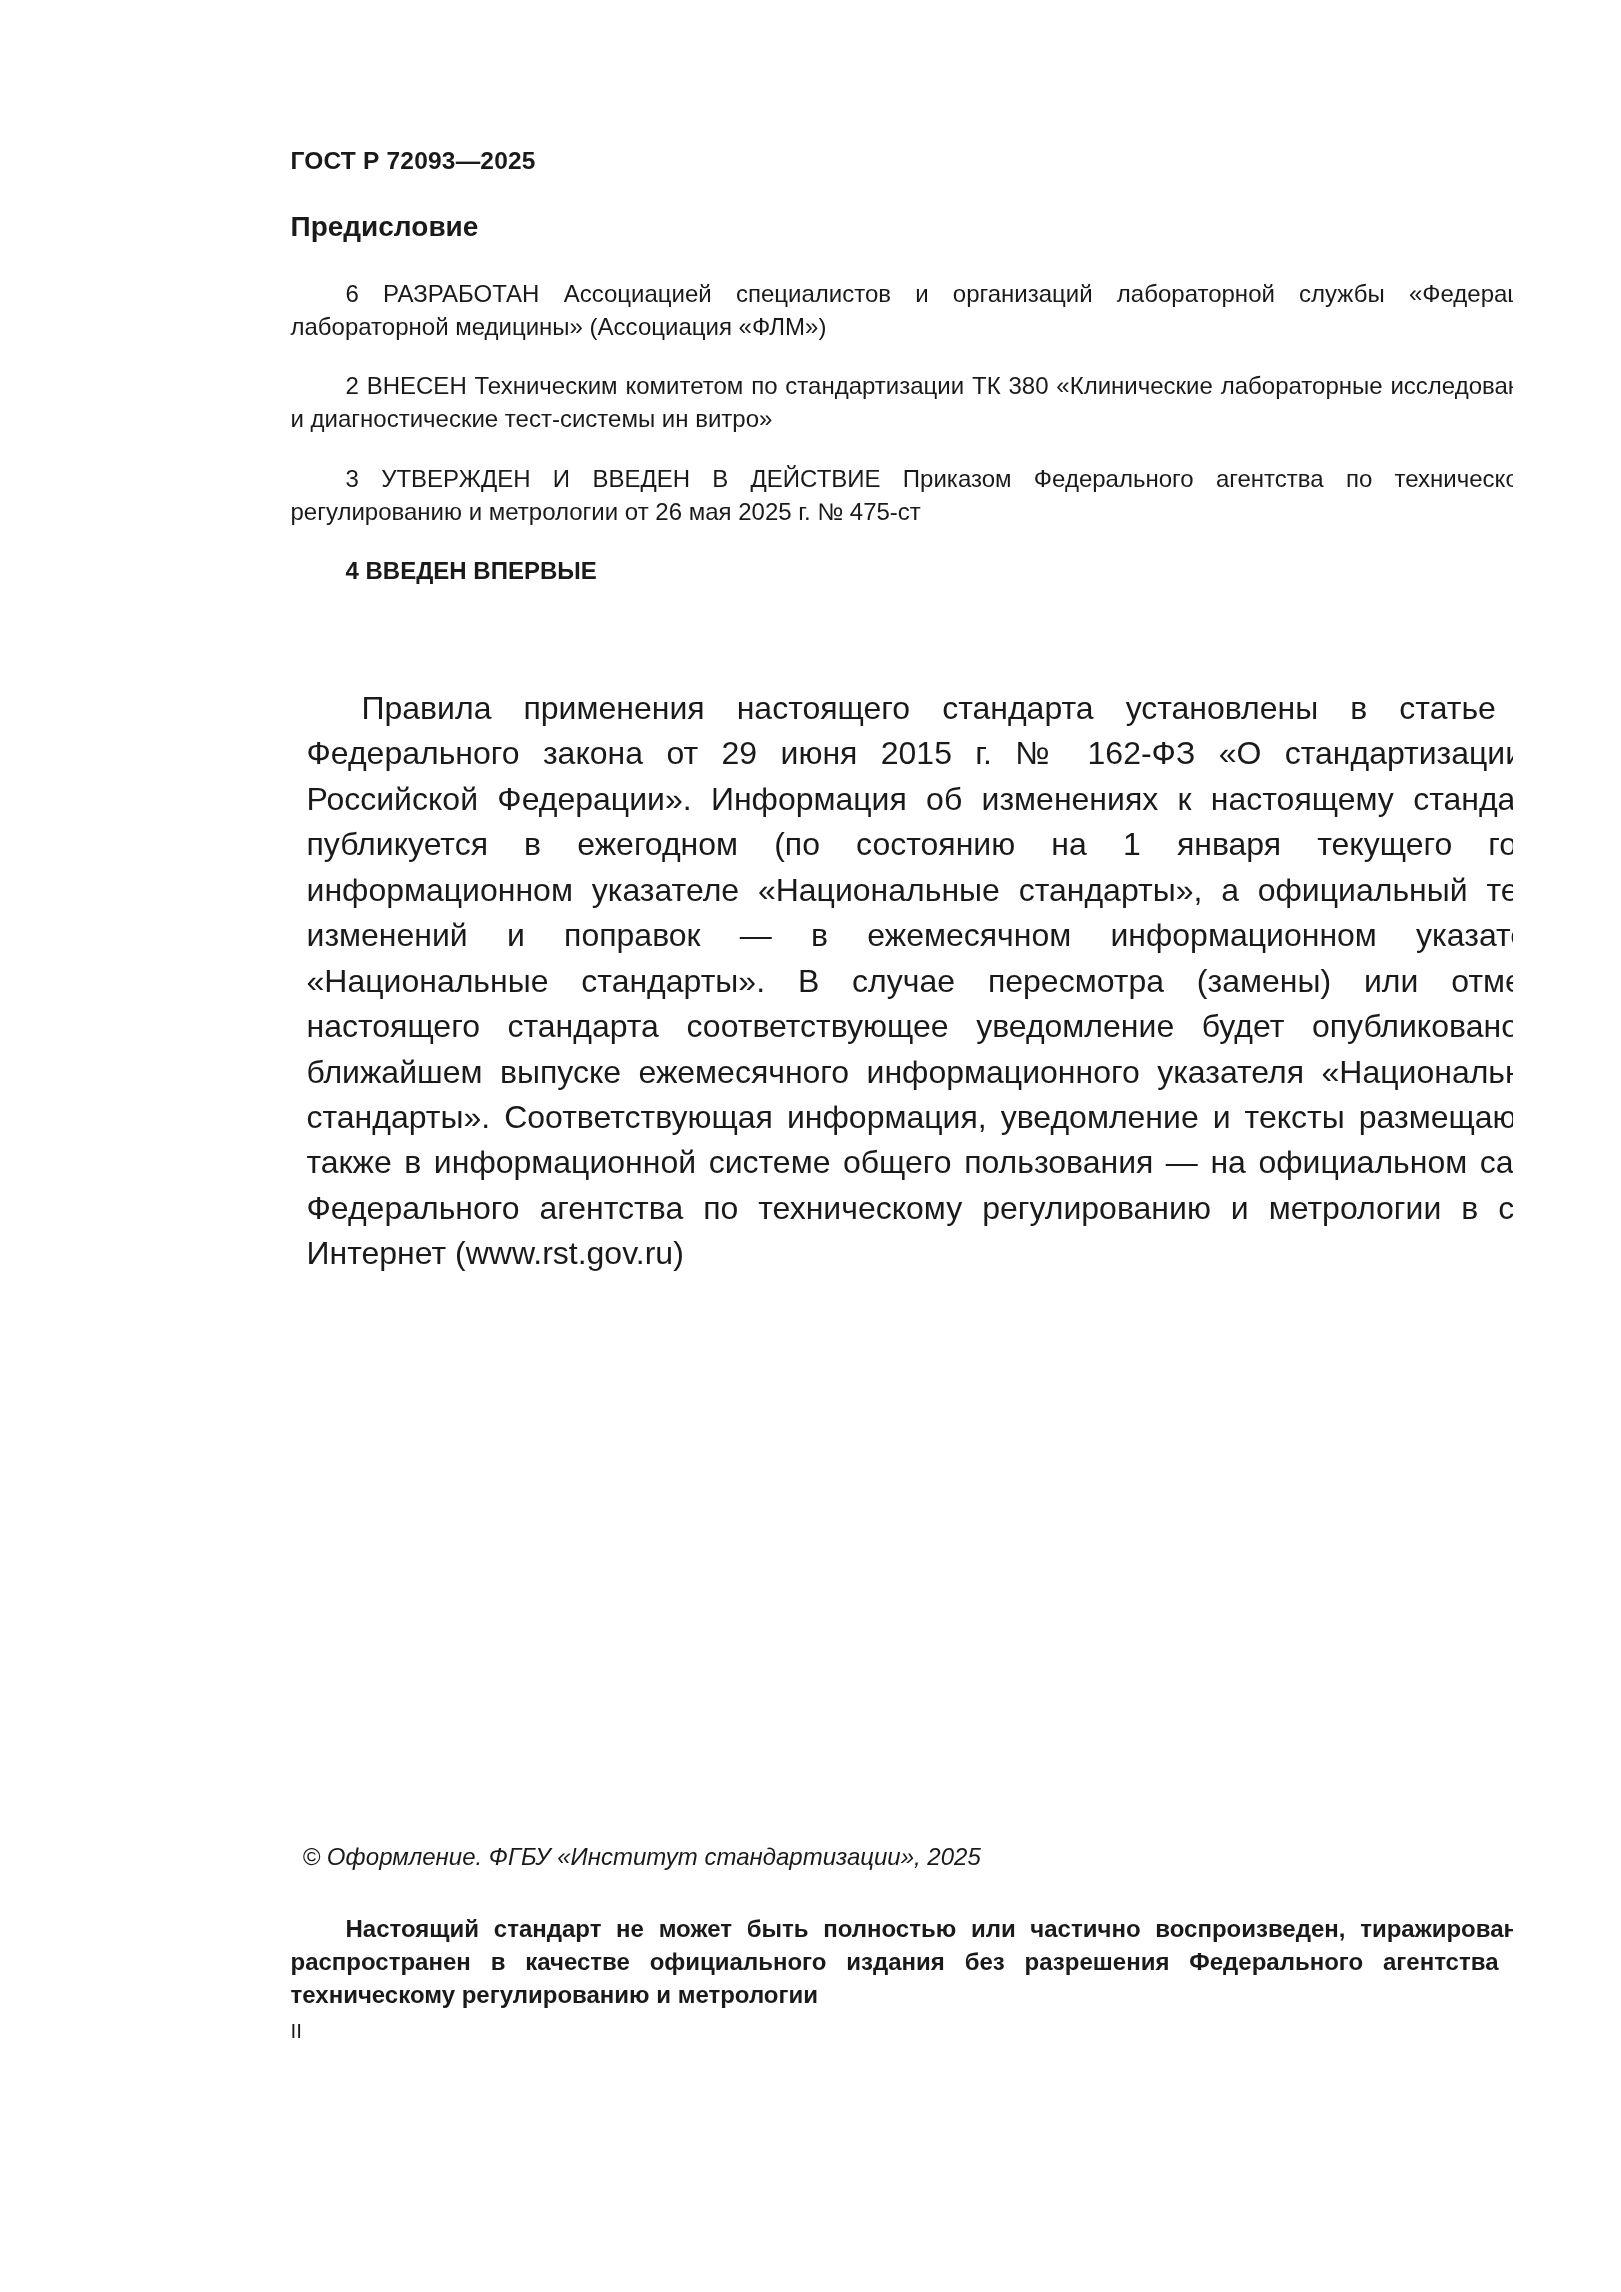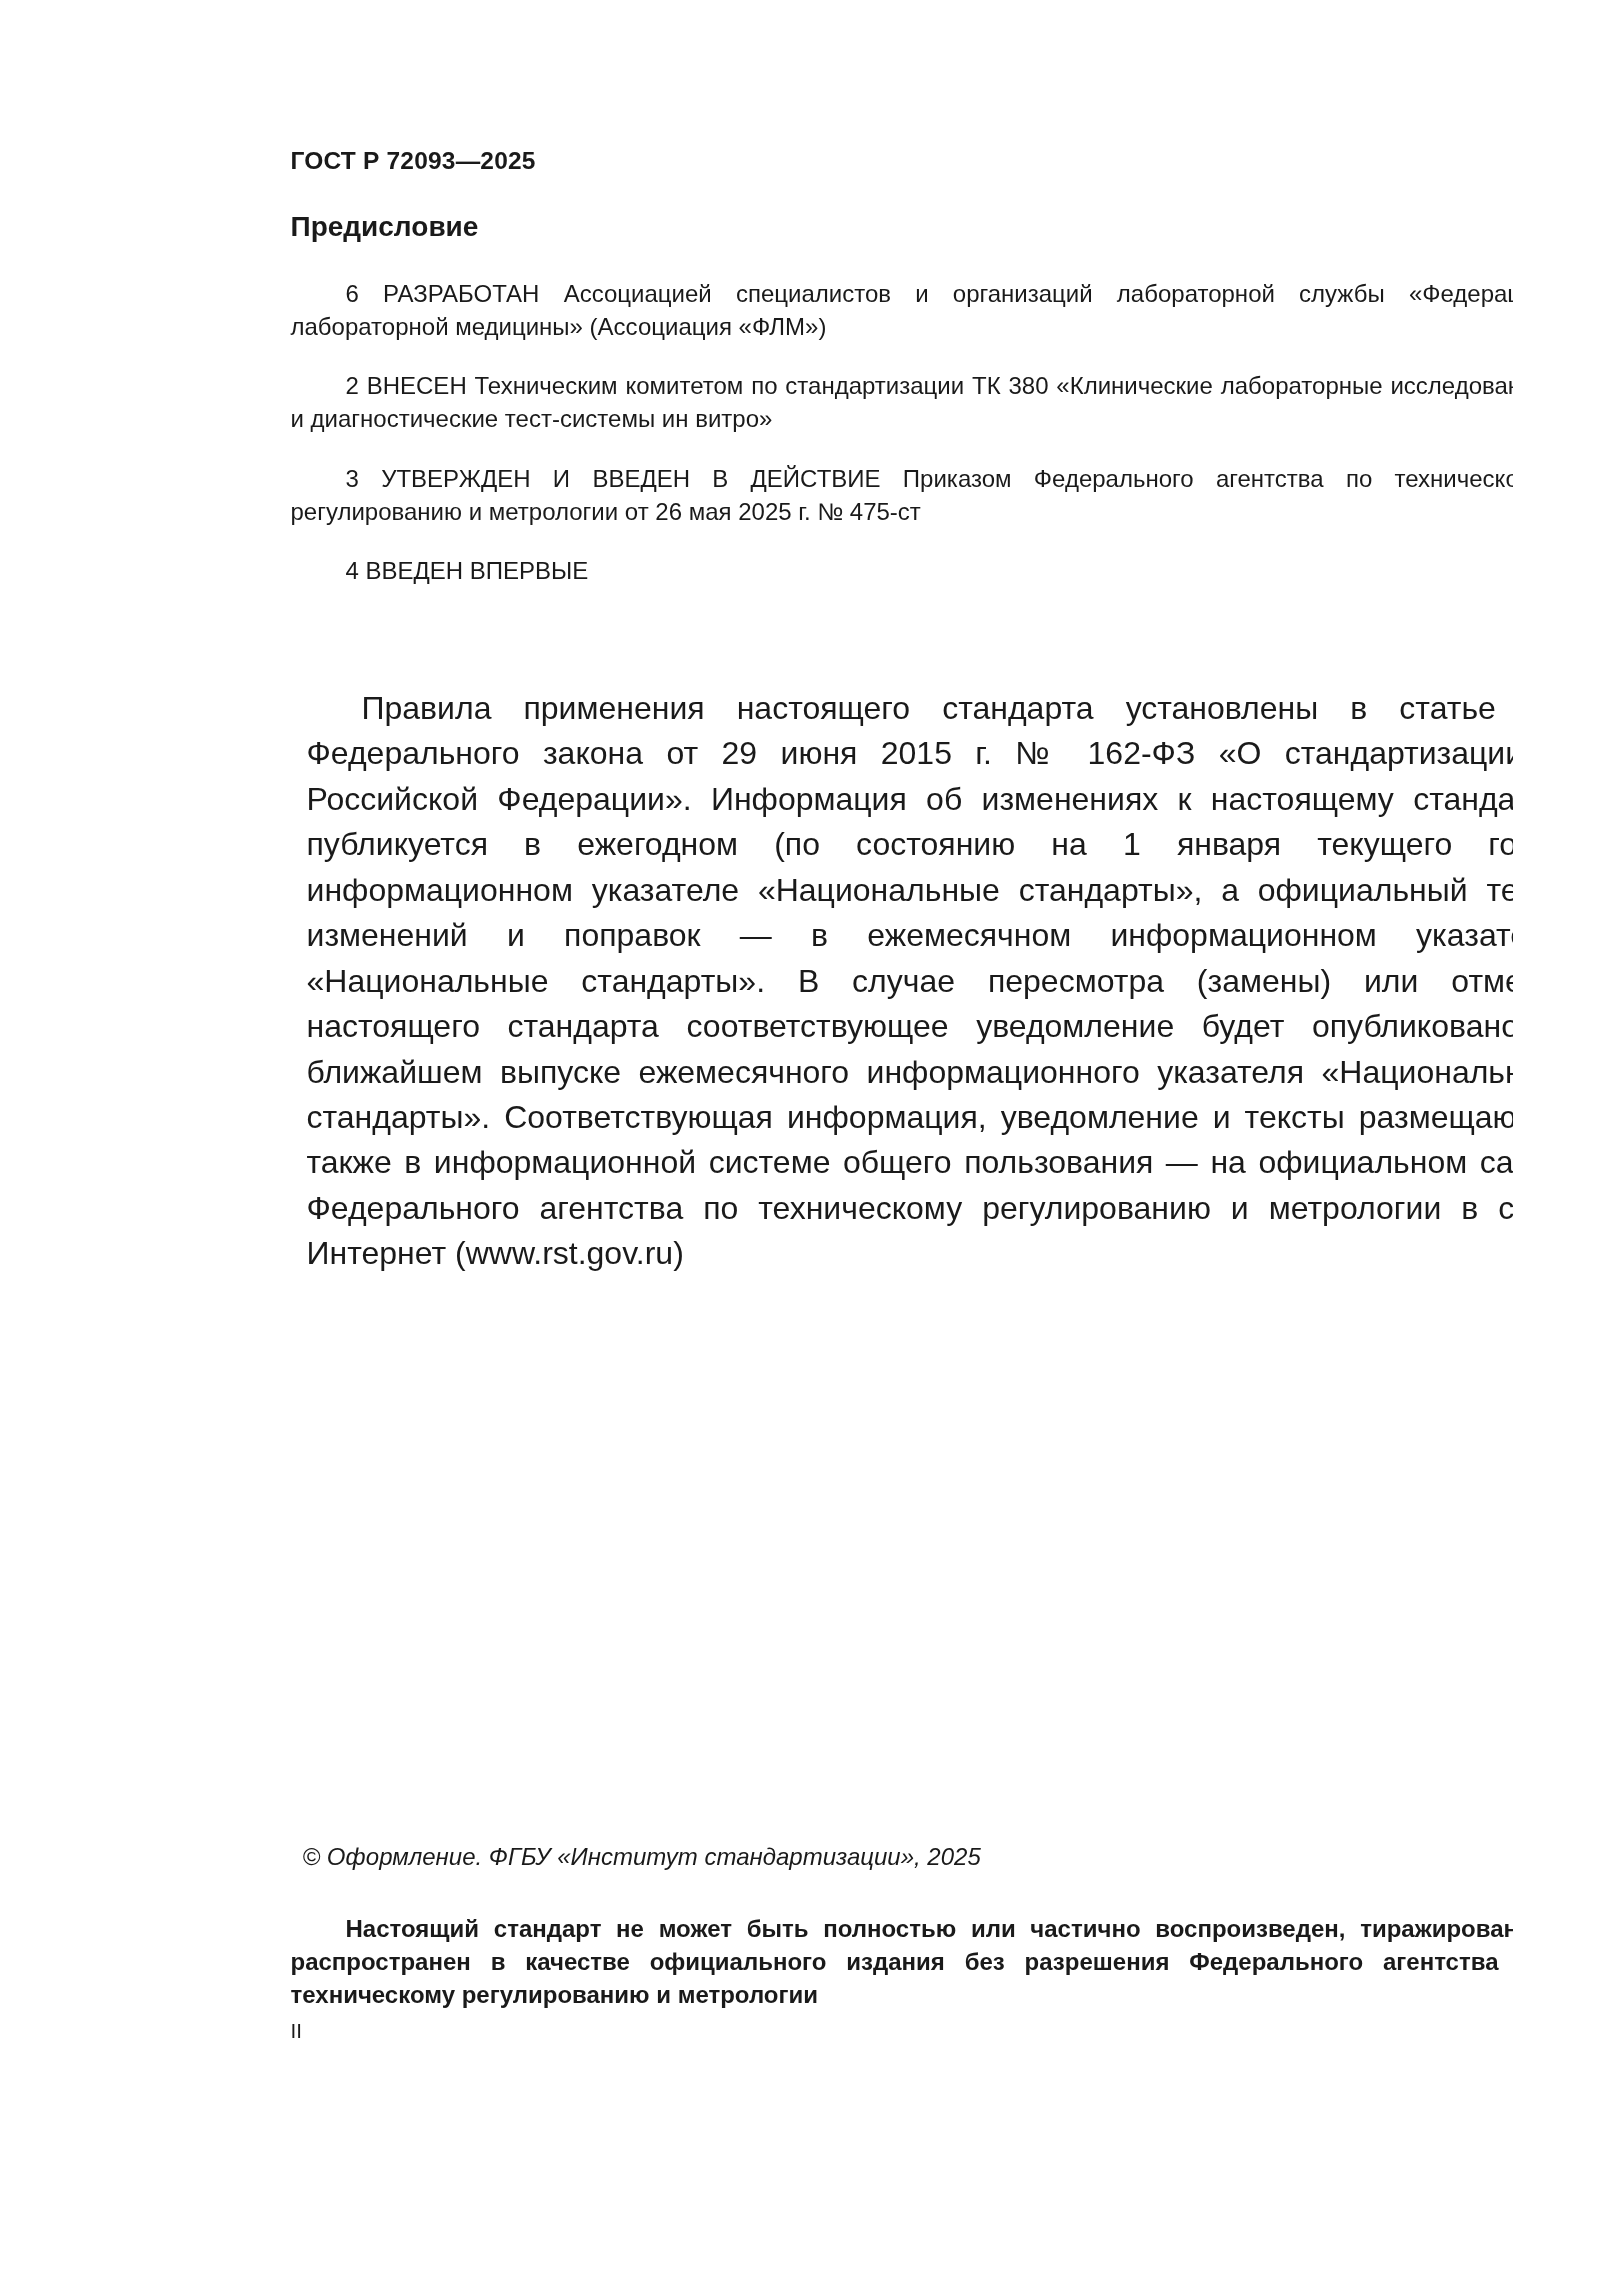--- a/index.html
+++ b/index.html
@@ -50,21 +50,21 @@
     text-align: justify;
     text-justify: inter-word;
   }
   .body-block p {
     margin: 0;
     text-indent: 55px;
   }
   .p1 { top: 278px; }
   .p2 { top: 370px; }
   .p3 { top: 463px; }
-  .p4 { top: 555px; }
+  .p4 { top: 555px; font-weight: bold; }
 
   .rules-block {
     position: absolute;
     left: 16px;
     top: 686px;
     width: 1257px;
     font-size: 32px;
     line-height: 1.42;
     text-align: justify;
     text-justify: inter-word;

